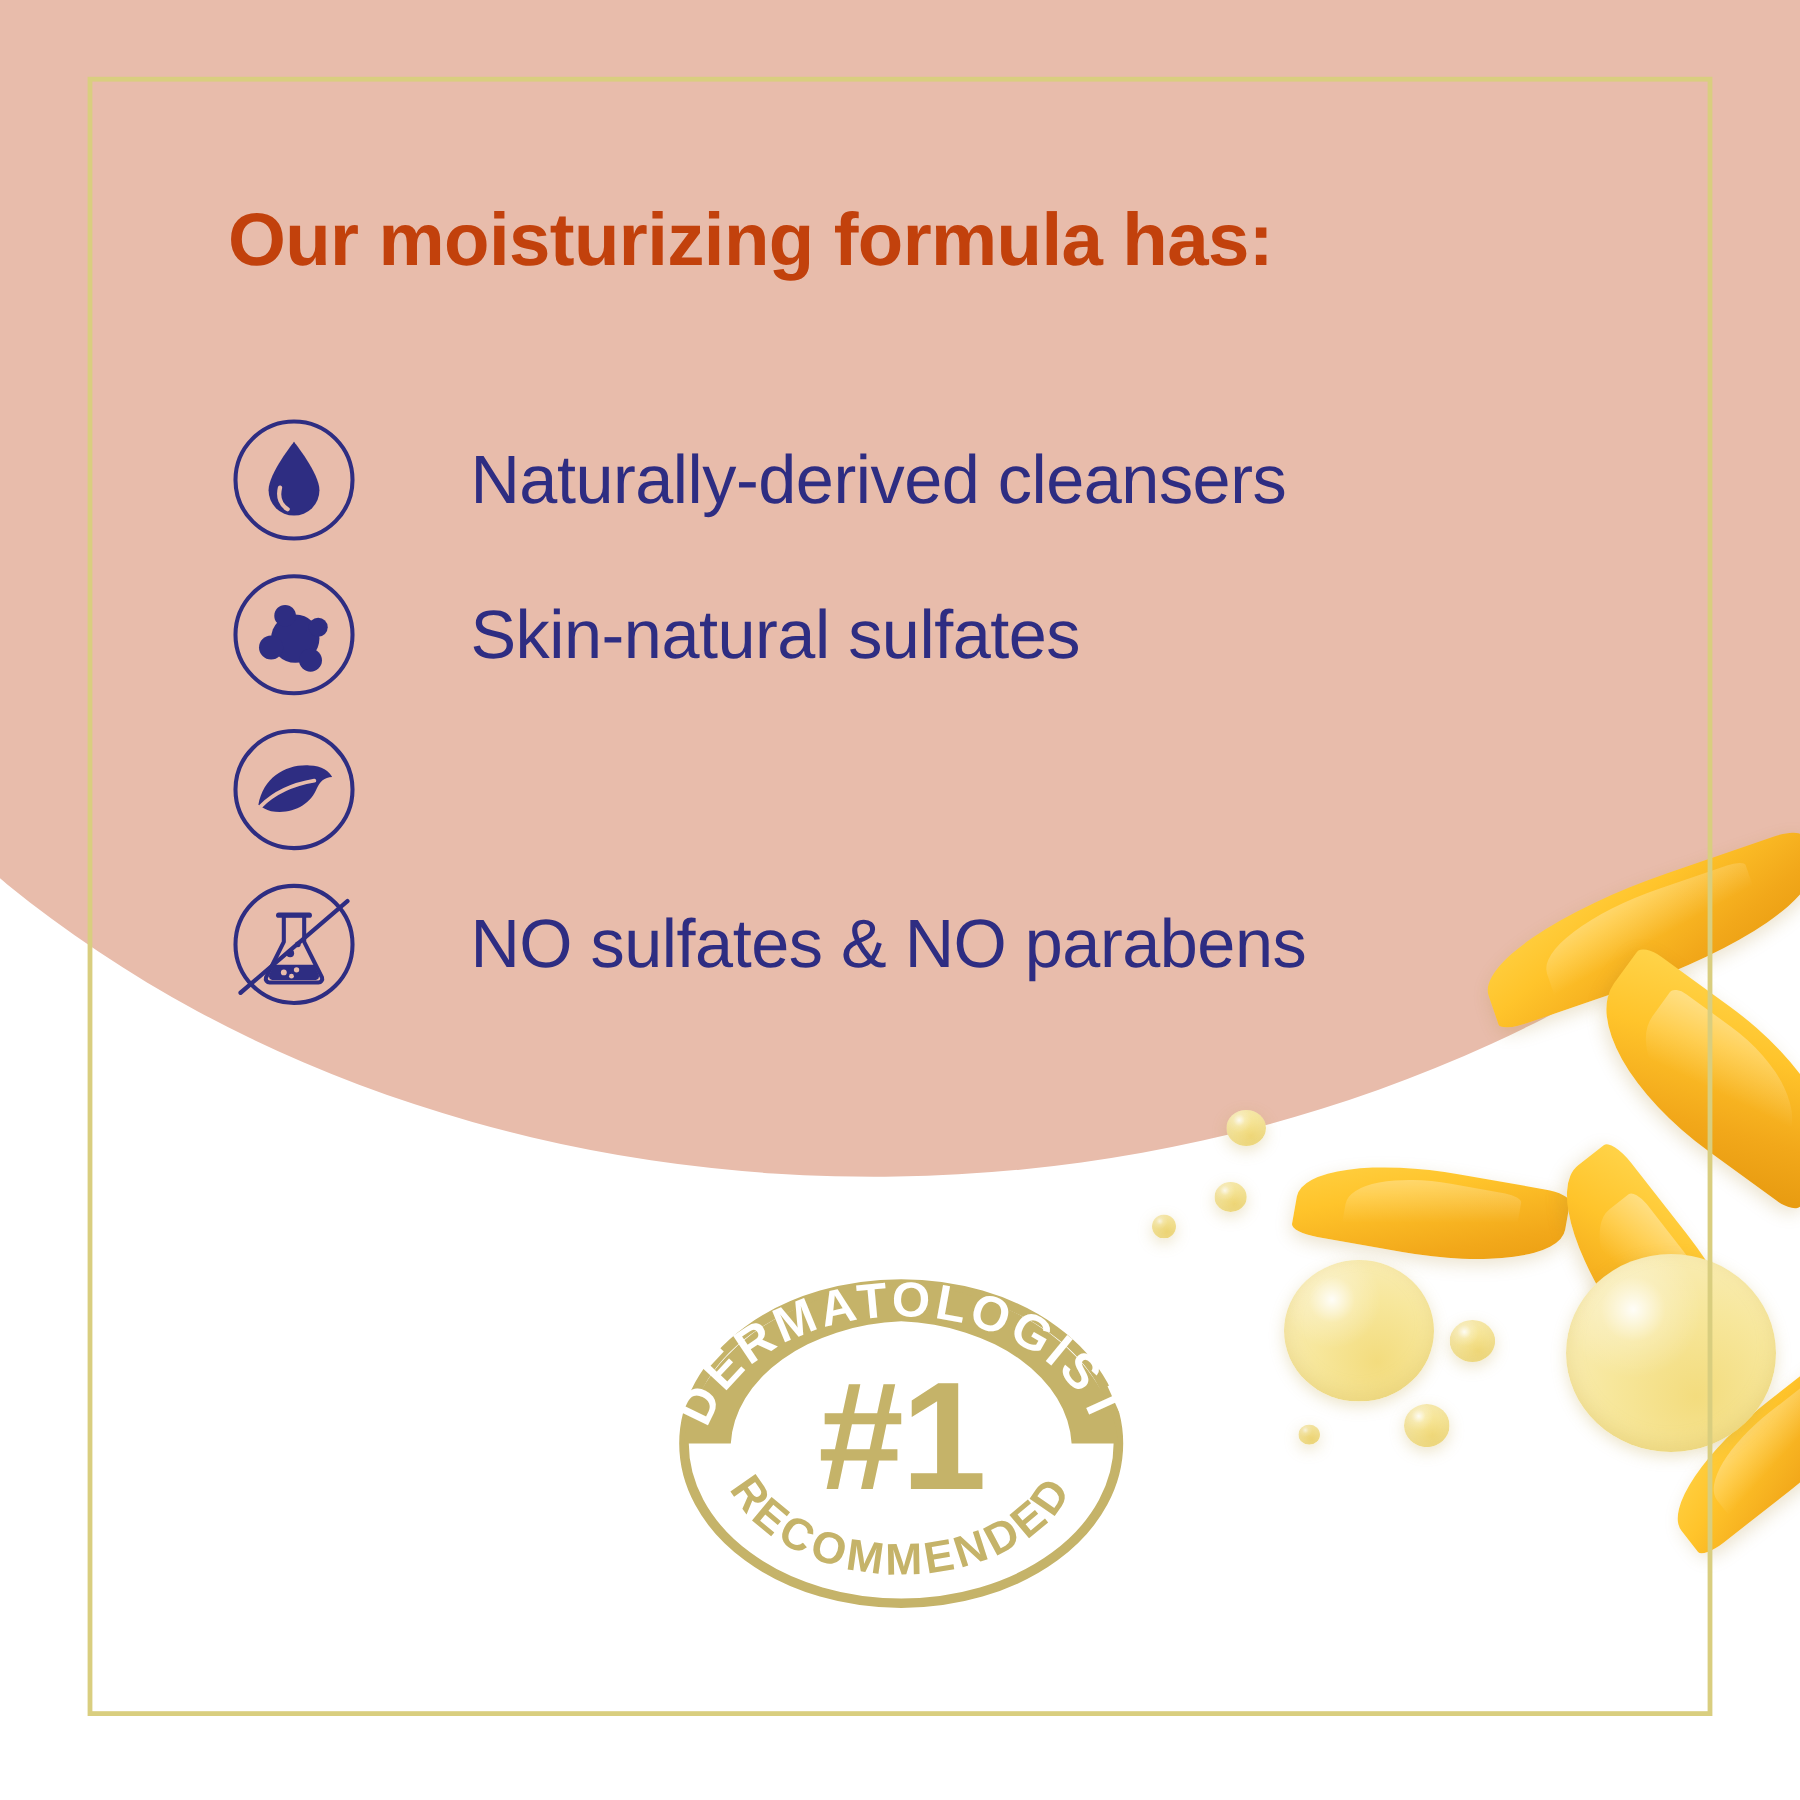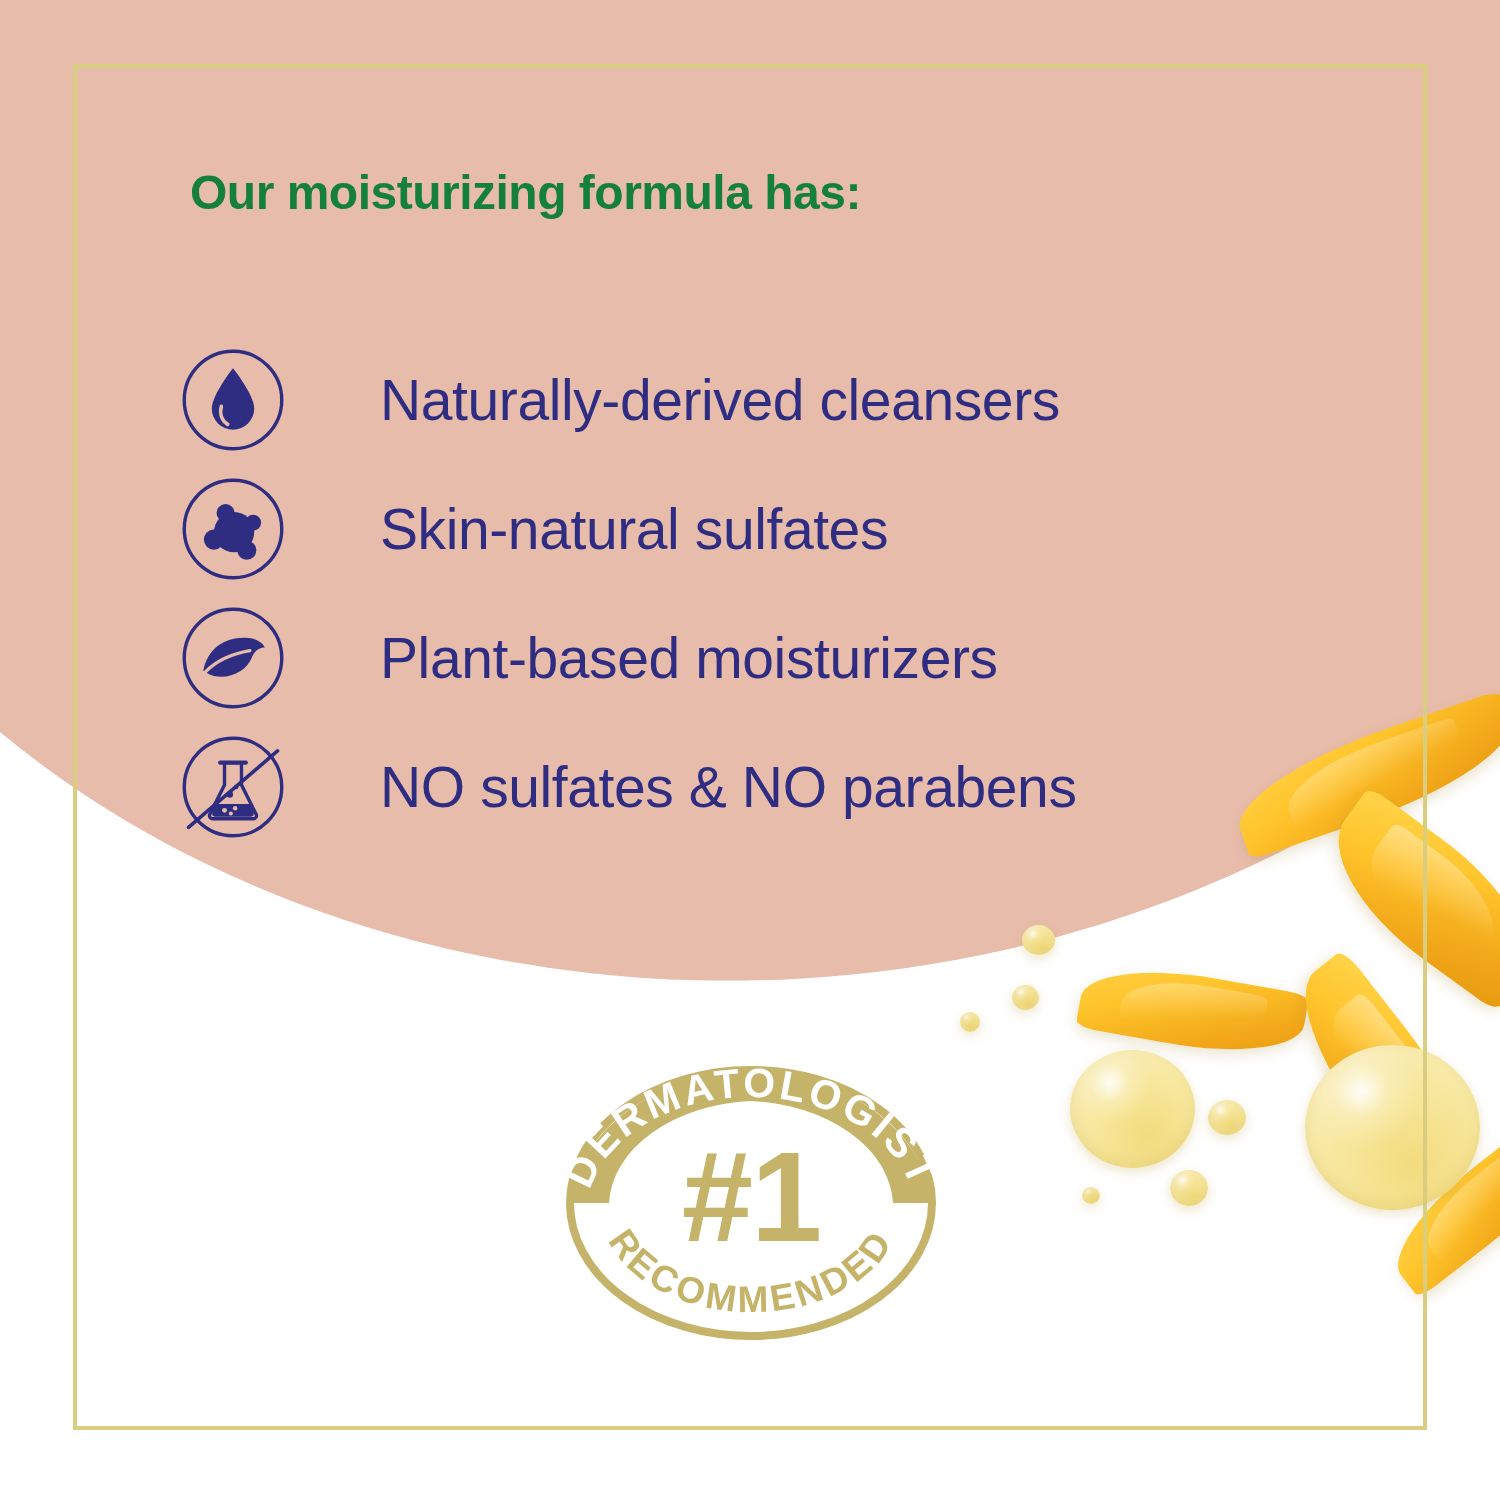--- a/index.html
+++ b/index.html
@@ -83,31 +83,31 @@
     z-index:3;
     pointer-events:none;
   }
 
   
   .heading {
     position:absolute;
     left:190px; top:168px;
     width:1180px;
     z-index:4;
-    font-size:48px;
+    font-size:62px;
     font-weight:700;
     letter-spacing:-0.5px;
-    color:#15803d;
+    color:#c2410c;
     line-height:1.05;
   }
 
   
   .benefits {
     position:absolute;
-    left:180px; top:335px;
+    left:192px; top:335px;
     width:1100px;
     z-index:4;
   }
   .benefit-row {
     display:flex;
     align-items:center;
     height:129px;
   }
   .benefit-icon {
     flex:0 0 auto;
@@ -188,21 +188,20 @@
     </div>
 
     <div class="benefit-row">
       <span class="benefit-icon">
         <svg viewBox="0 0 100 100" aria-hidden="true">
           <circle cx="50" cy="50" r="46" fill="none" stroke="#2E2D82" stroke-width="3.2"></circle>
           <path d="M22 62 C26 40 44 30 62 31 C72 31 78 36 80 40 C74 40 70 44 68 49 C63 62 48 70 32 67 C28 66 25 64 22 62 Z" fill="#2E2D82"></path>
           <path d="M24 63 C34 53 48 46 66 43" fill="none" stroke="#E8BCAB" stroke-width="3" stroke-linecap="round"></path>
         </svg>
       </span>
-      <span class="benefit-text">Plant-based moisturizers</span>
     </div>
 
     <div class="benefit-row">
       <span class="benefit-icon">
         <svg viewBox="0 0 100 100" aria-hidden="true">
           <circle cx="50" cy="50" r="46" fill="none" stroke="#2E2D82" stroke-width="3.2"></circle>
           <path d="M42 27 L42 48 L28 76 A3 3 0 0 0 31 80 L69 80 A3 3 0 0 0 72 76 L58 48 L58 27 Z" fill="none" stroke="#2E2D82" stroke-width="3.2" stroke-linejoin="round"></path>
           <line x1="38" y1="27" x2="62" y2="27" stroke="#2E2D82" stroke-width="4.2" stroke-linecap="round"></line>
           <path d="M34 66 L66 66 L69.5 74 A3 3 0 0 1 67 78 L33 78 A3 3 0 0 1 30.5 74 Z" fill="#2E2D82"></path>
           <circle cx="42" cy="72" r="2.3" fill="#E8BCAB"></circle>

